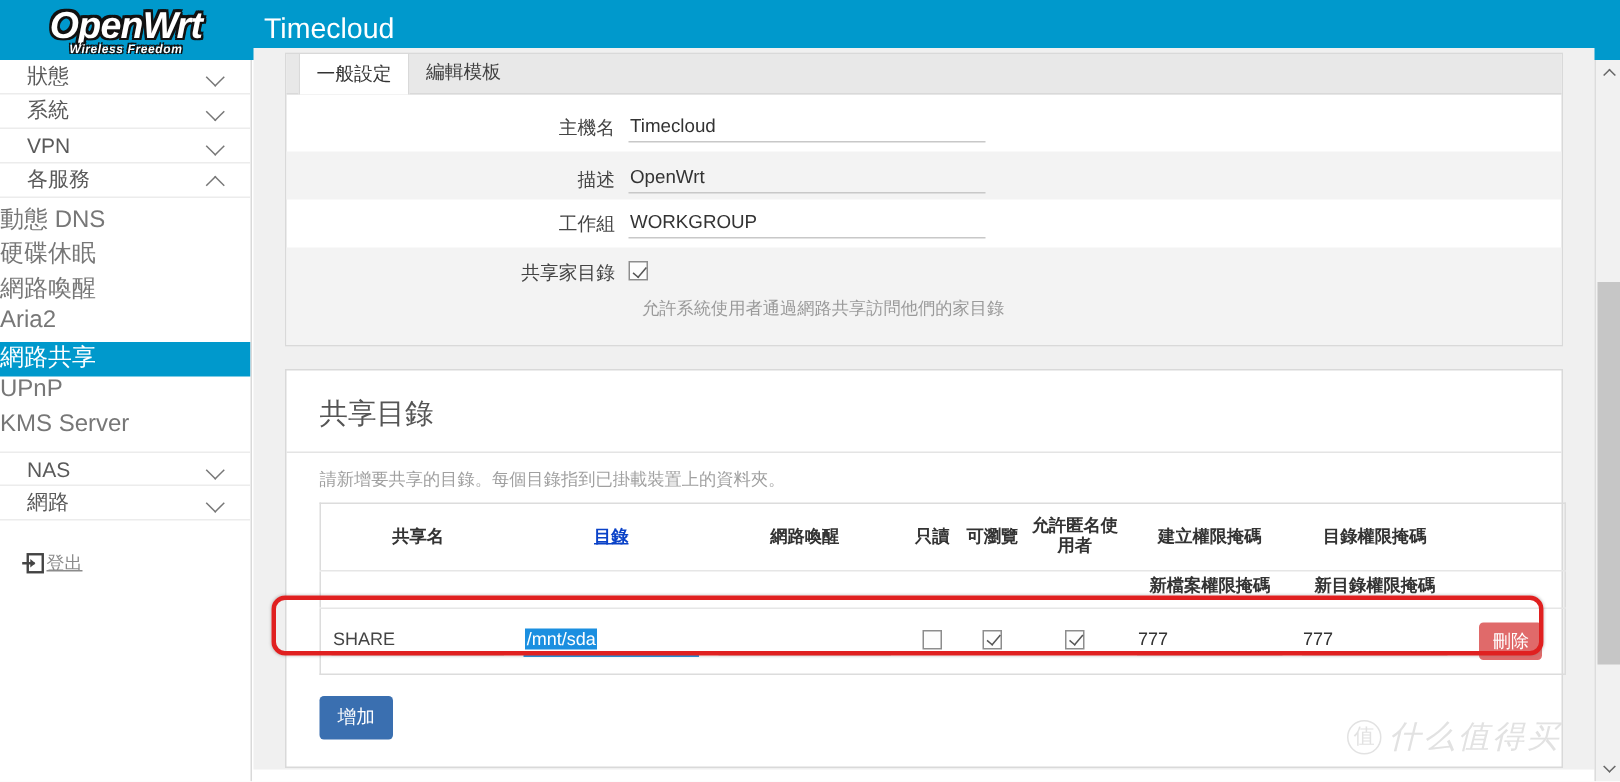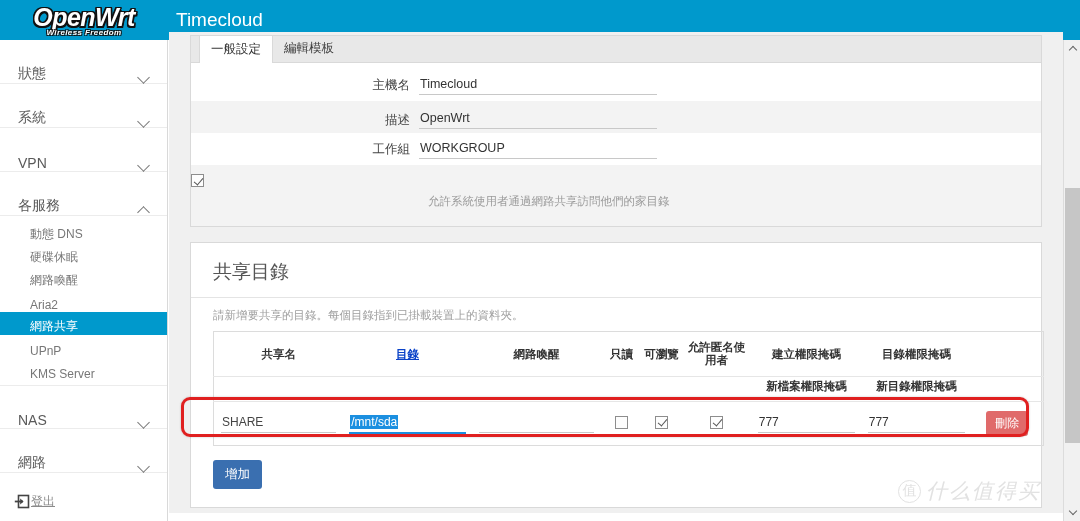--- a/index.html
+++ b/index.html
@@ -53,22 +53,22 @@
 
   
   .sidebar {
     position: absolute; top: 40px; left: 0;
     width: 168px; height: 481px;
     background: #ffffff;
     border-right: 1px solid #d9d9d9;
     overflow: hidden;
   }
   .nav-item {
-    display: flex; align-items: flex-end; justify-content: space-between;
-    height: 44px; padding: 0 16px 0 18px;
+    display: flex; align-items: center; justify-content: space-between;
+    height: 23px; padding: 0 16px 0 18px;
     color: #5a5a5a; font-size: 14px;
     border-bottom: 1px solid #ececec;
     cursor: pointer; user-select: none;
   }
   .nav-item.expanded { border-bottom: 1px solid #ececec; }
   .chev {
     width: 12px; height: 12px; position: relative; flex: 0 0 12px;
   }
   .chev::before {
     content: ""; position: absolute;
@@ -77,23 +77,22 @@
     border-right: 1.6px solid #777;
     border-bottom: 1.6px solid #777;
     transform: rotate(45deg);
   }
   .chev.up::before {
     top: 5px;
     transform: rotate(-135deg);
   }
   .sub-item {
     height: 23px;
-    display: flex; align-items: flex-end;
-    padding-left: 30px;
-    font-size: 12px;
+    display: flex; align-items: flex-start;
+    font-size: 16px;
     color: #777;
     cursor: pointer; user-select: none;
   }
   .sub-item.active {
     background: #0099cc;
     color: #ffffff;
   }
   .logout {
     display: flex; align-items: center;
     padding-left: 14px; margin-top: 20px;
@@ -436,20 +435,21 @@
           <div class="form-label">描述</div>
           <input class="uline-input" id="inp-desc" value="OpenWrt" style="">
         </div>
 
         <div class="form-row">
           <div class="form-label">工作組</div>
           <input class="uline-input" id="inp-workgroup" value="WORKGROUP" style="">
         </div>
 
         <div class="form-row alt" style="align-items:flex-start; padding-top:9px; padding-bottom:0; flex-wrap:wrap;">
+          <div class="form-label">共享家目錄</div>
           <span class="cb checked"></span>
           <div class="help-text" style="width:100%;">允許系統使用者通過網路共享訪問他們的家目錄</div>
         </div>
         <div class="row-spacer alt" style="background:#f3f3f3;"></div>
       </div>
     </div>
 
     <div class="panel" id="panel-shares">
       <div class="panel-title">共享目錄</div>
       <div class="panel-desc">請新增要共享的目錄。每個目錄指到已掛載裝置上的資料夾。</div>

